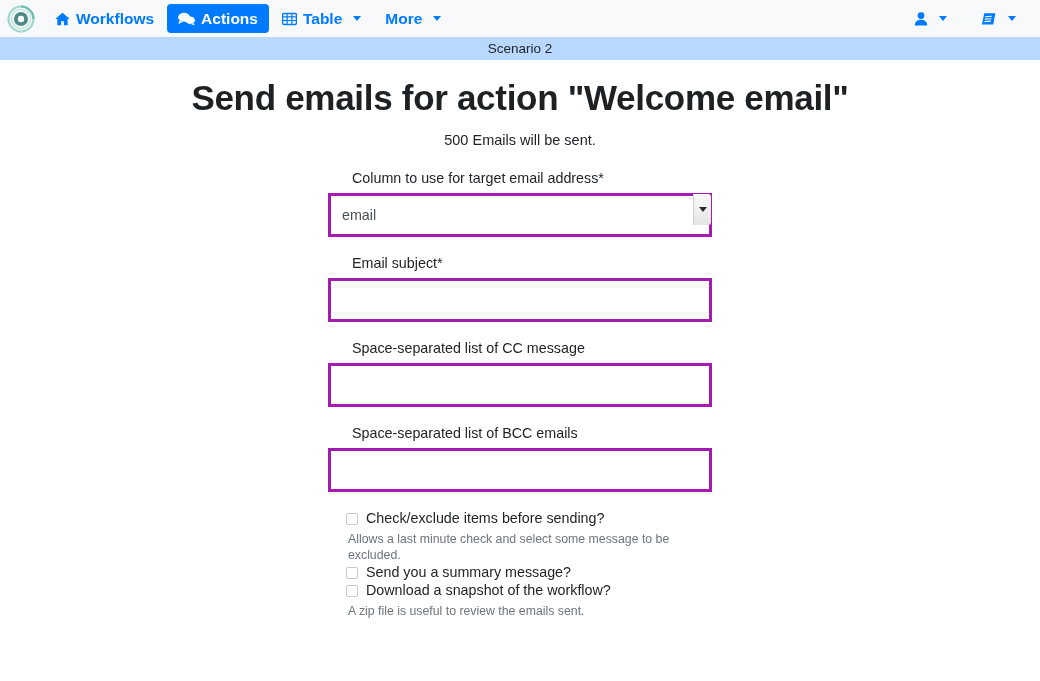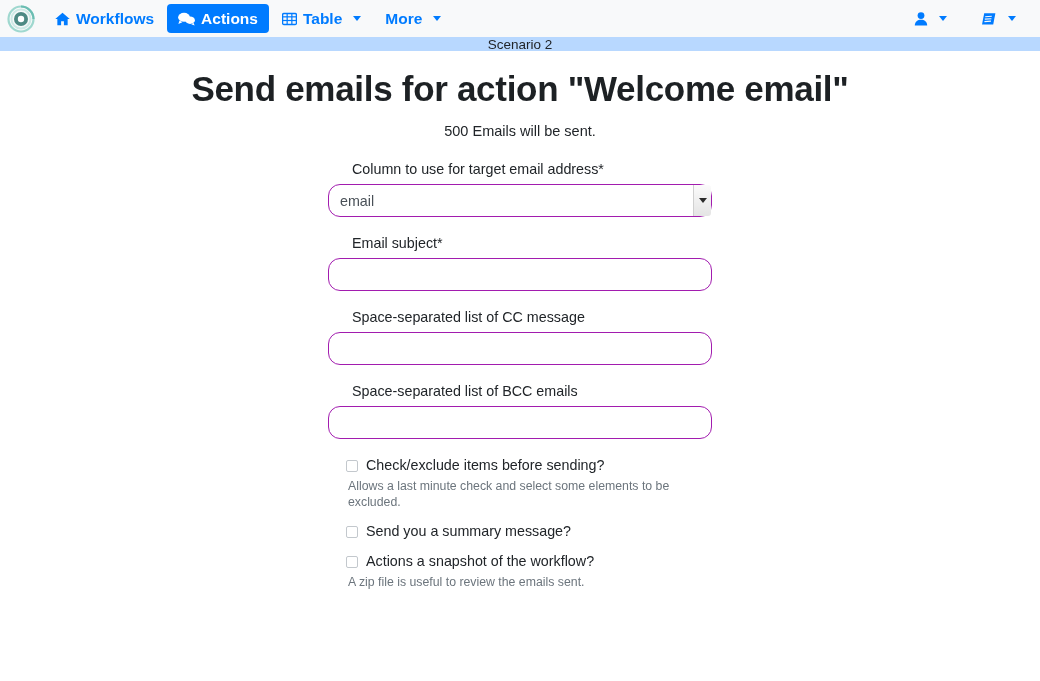--- a/index.html
+++ b/index.html
@@ -61,21 +61,21 @@
     margin-left: auto;
     display: flex;
     align-items: center;
     gap: 26px;
     padding-right: 10px;
   }
   .nav-right .nav-link { padding: 7px 4px; }
 
   
   .scenario-bar {
-    height: 14px;
+    height: 23px;
     background: #b8d8ff;
     display: flex;
     align-items: center;
     justify-content: center;
     font-size: 13.5px;
     color: #212529;
   }
 
   
   .content {
@@ -105,28 +105,28 @@
     display: block;
     font-size: 14.3px;
     color: #212529;
     margin-bottom: 7px;
     margin-left: 24px;
   }
 
   .form-control {
     display: block;
     width: 100%;
-    height: 33px;
+    height: 44px;
     padding: 5px 11px;
     font-size: 14.3px;
     font-family: "Liberation Sans", sans-serif;
     color: #495057;
     background: #ffffff;
-    border: 1px solid #a21caf;
-    border-radius: 12px;
+    border: 3px solid #a21caf;
+    border-radius: 0;
     outline: none;
   }
   .form-control::placeholder { color: #b4b9be; }
 
   
   .select-wrap { position: relative; }
   select.form-control {
     -webkit-appearance: none;
     appearance: none;
     padding-right: 30px;
@@ -149,21 +149,21 @@
     border-right: 4px solid transparent;
     border-top: 5px solid #2b2b2b;
     display: block;
   }
 
   
   .check-row {
     display: flex;
     align-items: flex-start;
     gap: 8px;
-    margin-top: 12px;
+    margin-top: 0;
     padding-left: 18px;
   }
   .checkbox {
     width: 12px; height: 12px;
     border: 1px solid #c3c8cd;
     border-radius: 2px;
     background: #fff;
     flex: 0 0 auto;
     margin-top: 3px;
     cursor: pointer;
@@ -301,33 +301,33 @@
     <div class="form-group">
       <label class="form-label">Space-separated list of BCC emails</label>
       <input class="form-control" type="text" placeholder="" style="">
     </div>
 
     <div>
       <div class="check-row">
         <span class="checkbox"></span>
         <span class="check-label">Check/exclude items before sending?</span>
       </div>
-      <div class="help-text">Allows a last minute check and select some elements to be excluded.</div>
+      <div class="help-text">Allows a last minute check and select some message to be excluded.</div>
     </div>
 
     <div>
       <div class="check-row">
         <span class="checkbox"></span>
         <span class="check-label">Send you a summary message?</span>
       </div>
     </div>
 
 
     <div>
       <div class="check-row">
         <span class="checkbox"></span>
-        <span class="check-label">Actions a snapshot of the workflow?</span>
+        <span class="check-label">Download a snapshot of the workflow?</span>
       </div>
       <div class="help-text">A zip file is useful to review the emails sent.</div>
     </div>
 
   </form>
 </div>
 
 </body></html>

